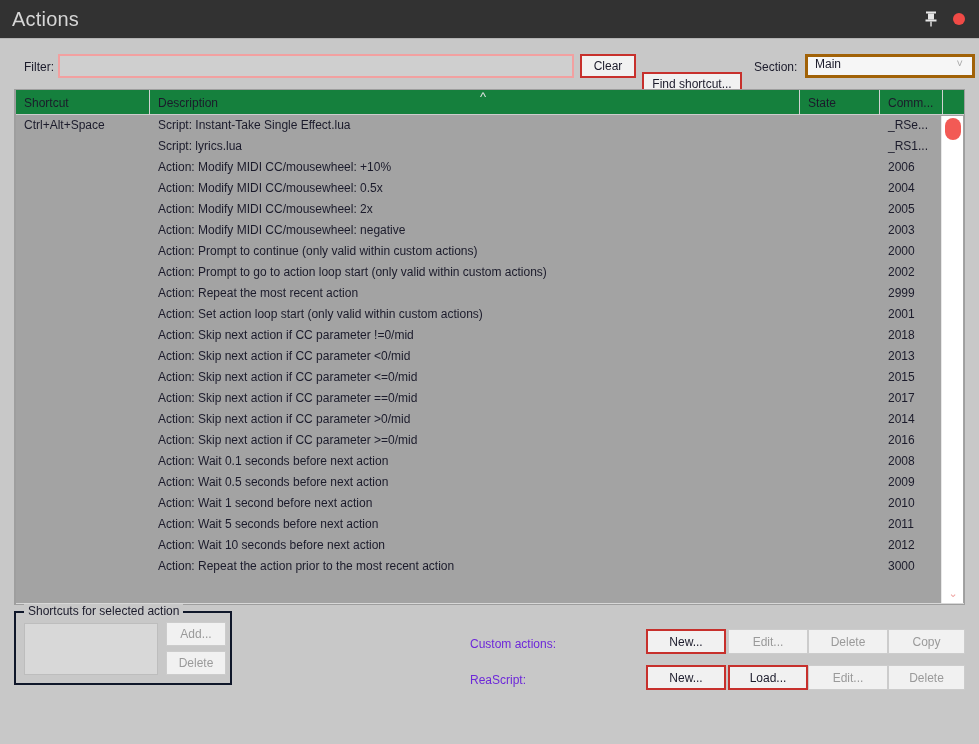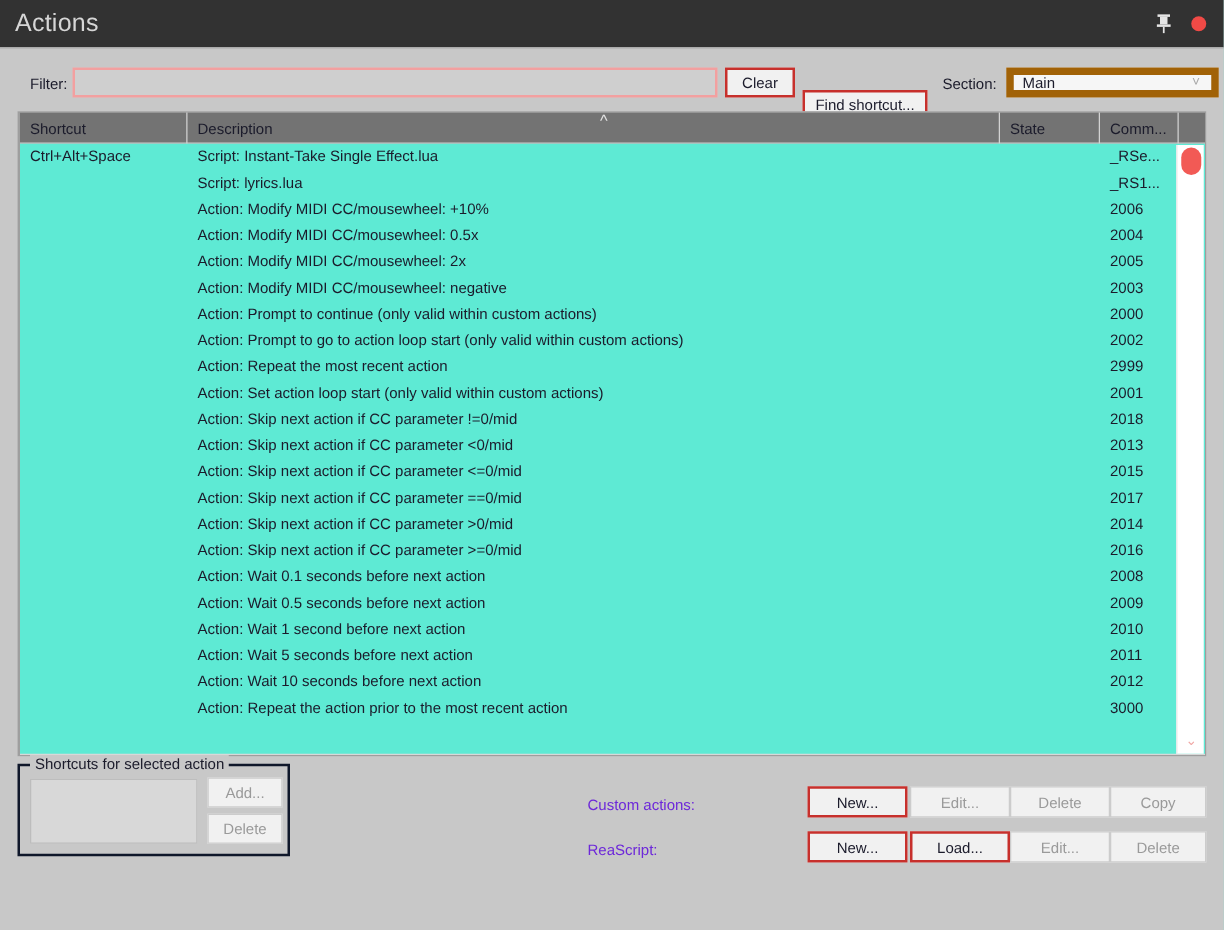--- a/index.html
+++ b/index.html
@@ -81,42 +81,42 @@
     display: flex; align-items: center; justify-content: center;
   }
   .btn.redborder { border: 2px solid #c7302c; }
   .btn.disabled { color: #9a9a9a; border-color: #cccccc; background: #f1f1f1; }
 
   #clear-btn      { position: absolute; left: 570px; top: 1px; width: 56px; height: 24px; }
   #find-btn       { position: absolute; left: 632px; top: 19px; width: 100px; height: 24px; }
   #section-label  { position: absolute; left: 744px; top: 7px; font-size: 12px; }
   #section-select {
     position: absolute; left: 795px; top: 1px; width: 170px; height: 24px;
-    background: #f6f6f6; border: 6px solid #a16207;
-    display: flex; align-items: center;
+    background: #f6f6f6; border: 3px solid #a16207;
+    display: flex; 
     padding-left: 7px; font-size: 12px; color: #1b1b2b;
     cursor: pointer;
   }
   #section-select .chev {
     margin-left: auto; margin-right: 9px;
     color: #a9a9a9; font-size: 11px;
   }
 
   
   #list-frame {
     position: absolute; left: 14px; top: 50px;
     width: 951px; height: 516px;
     background: #d8d8d8;
     border: 1px solid #9e9e9e;
     border-left-width: 2px;
   }
   #list-header {
     position: relative;
     height: 25px;
-    background: #737373;
+    background: #15803d;
     border-bottom: 1px solid #cdcdcd;
     text-decoration: underline;
   }
   #list-header .hcell {
     position: absolute; top: 0; height: 25px;
     display: flex; align-items: center;
     padding-left: 8px;
     font-size: 12px; color: #1b1b2b;
     border-right: 1px solid #d2d2d2;
     cursor: pointer;
@@ -124,21 +124,21 @@
   #list-header .sortmark {
     position: absolute; left: 456px; top: 1px;
     width: 22px; height: 12px;
     color: #e2e2e2; font-size: 13px; text-align: center;
     line-height: 12px;
   }
   #list-body {
     position: relative;
     height: 488px;
     overflow: hidden;
-    background: #5eead4;
+    background: #a3a3a3;
   }
   .row {
     position: relative;
     height: 21px;
     font-size: 12px;
     color: #1b1b2b;
     cursor: pointer;
   }
   .row .c-short { position: absolute; left: 8px;   top: 3px; }
   .row .c-desc  { position: absolute; left: 142px; top: 3px; }

